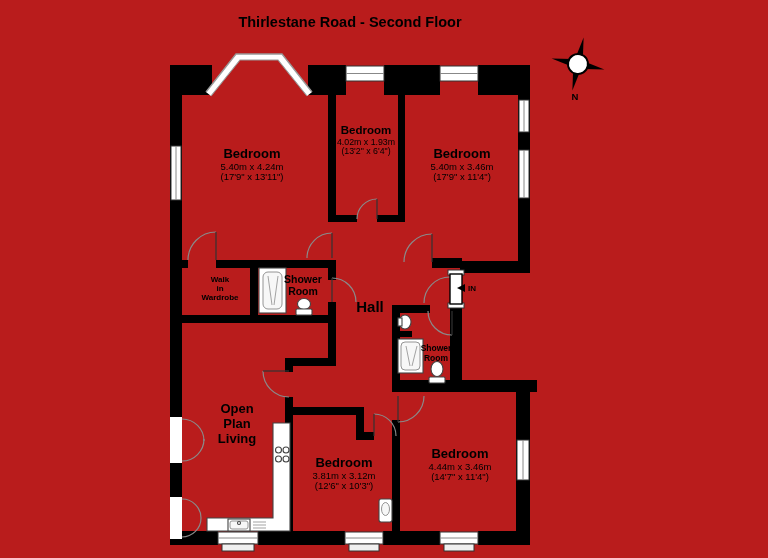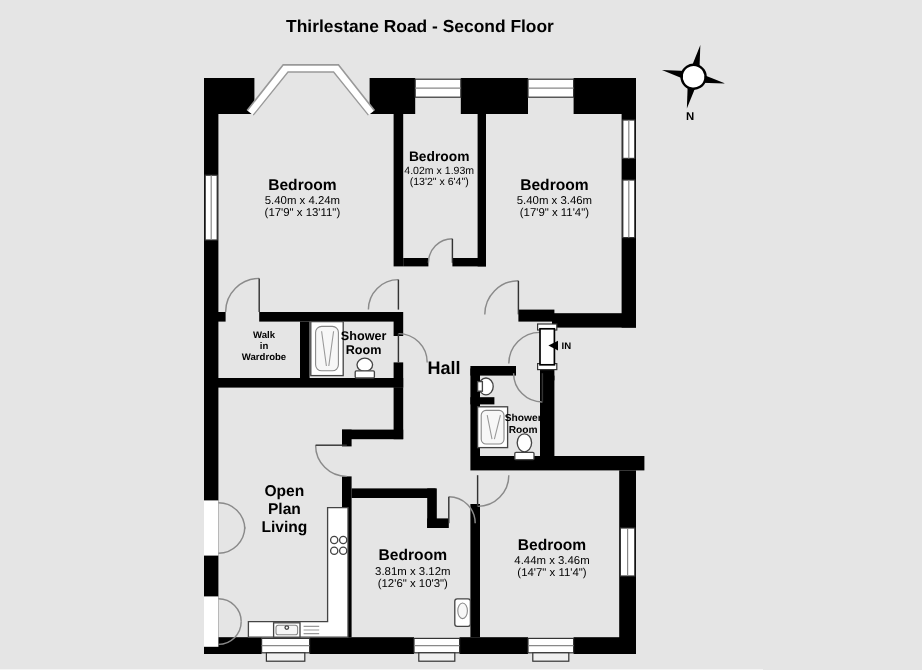--- a/index.html
+++ b/index.html
@@ -1,16 +1,16 @@
 <!DOCTYPE html>
 <html><head>
 <meta charset="utf-8">
 <style>
   html,body{margin:0;padding:0;background:#fff;}
-  .canvas{position:relative;width:768px;height:558px;background:#e5e5e5;overflow:hidden;
+  .canvas{position:relative;width:768px;height:558px;background:#b91c1c;overflow:hidden;
           font-family:"Liberation Sans", sans-serif;}
   svg{display:block;}
   text{fill:#000;font-family:"Liberation Sans", sans-serif;}
   .room-name{font-size:13px;font-weight:bold;}
   .room-name.small{font-size:11.5px;}
   .dim{font-size:9.5px;}
   .dim.small{font-size:8.8px;}
   .hall-lbl{font-size:15px;font-weight:bold;}
   .sr1-lbl{font-size:10.5px;font-weight:bold;}
   .sr2-lbl{font-size:8.5px;font-weight:bold;}

